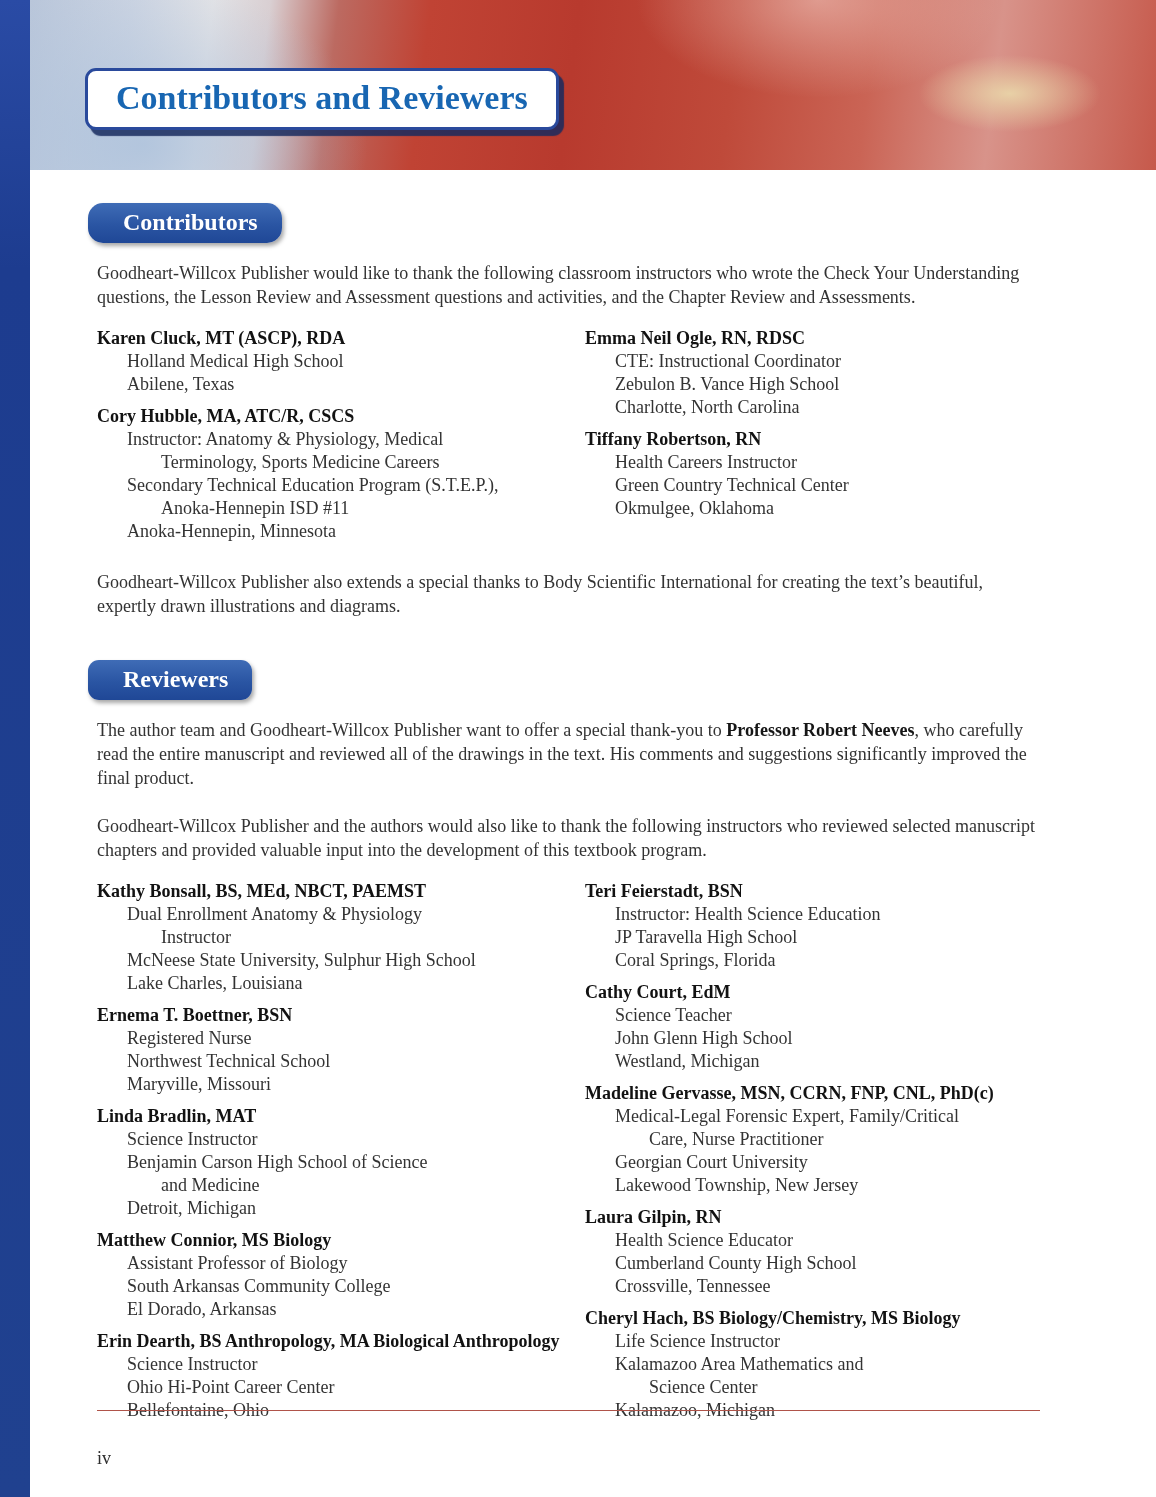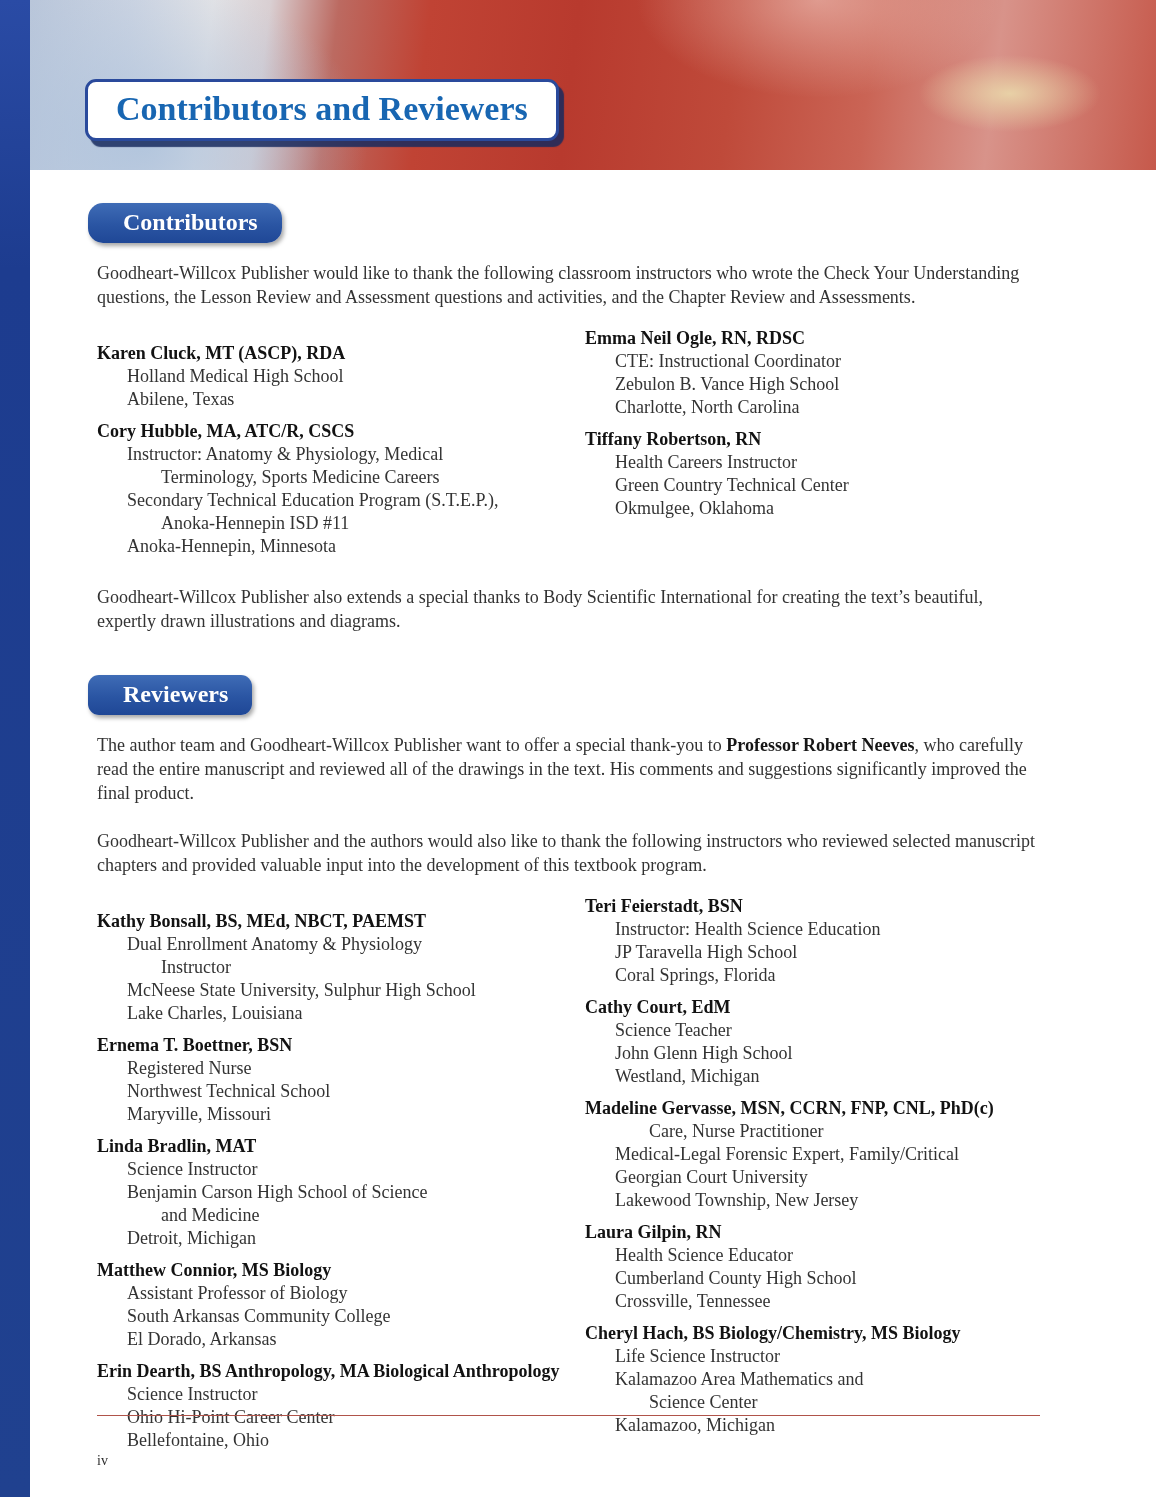--- a/index.html
+++ b/index.html
@@ -28,21 +28,21 @@
     height: 170px;
     background:
       radial-gradient(ellipse 130px 55px at 87% 55%, rgba(233,212,168,0.95), rgba(233,212,168,0) 70%),
       radial-gradient(ellipse 260px 140px at 70% 0%, rgba(255,235,228,0.45), rgba(255,255,255,0) 70%),
       radial-gradient(ellipse 300px 220px at 10% 85%, rgba(173,194,220,0.85), rgba(173,194,220,0) 75%),
       linear-gradient(97deg, #b9c6da 0%, #ccd4e2 9%, #e3e3e6 16%, #d9cfd2 21%, #bc6a61 27%, #c04334 35%, #b83a2e 48%, #bf4a3a 62%, #ca6455 74%, #d8938a 85%, #c6594b 100%);
   }
 
   .title-box {
     position: absolute;
-    left: 55px; top: 79px;
+    left: 55px; top: 68px;
     background: #ffffff;
     border: 3px solid #2a4a9c;
     border-radius: 11px;
     padding: 8px 28px 11px 28px;
     box-shadow: 5px 6px 1px rgba(24, 42, 94, 0.85);
   }
   .title-box h1 {
     margin: 0;
     font-size: 34px;
     line-height: 1.1;
@@ -72,21 +72,21 @@
 
   .para {
     font-size: 18px;
     line-height: 24px;
     margin: 18px 0 14px 0;
     color: #333333;
   }
   .para b { color: #161616; }
 
   .cols { display: flex; margin-top: 18px; }
-  .col-left { width: 488px; flex: none; margin-top: 15px; }
+  .col-left { width: 488px; flex: none; }
   .col-right { flex: 1; }
 
   .entry {
     font-size: 18px;
     line-height: 23px;
     margin-bottom: 9px;
   }
   .entry-name {
     font-weight: bold;
     color: #121212;
@@ -101,21 +101,21 @@
     position: absolute;
     left: 97px; right: 116px;
     bottom: 28px;
   }
   .footer-rule {
     border: none;
     border-top: 1px solid #b0544a;
     margin: 0 0 10px 0;
   }
   .page-number {
-    font-size: 14px;
+    font-size: 18px;
     color: #2e2e2e;
     margin-top: 37px;
   }
 </style>
 </head>
 <body>
 
 <div class="side-bar"></div>
 
 <div class="banner">
@@ -228,22 +228,22 @@
 
       <div class="entry">
         <div class="entry-name">Cathy Court, EdM</div>
         <div class="line ind1">Science Teacher</div>
         <div class="line ind1">John Glenn High School</div>
         <div class="line ind1">Westland, Michigan</div>
       </div>
 
       <div class="entry">
         <div class="entry-name">Madeline Gervasse, MSN, CCRN, FNP, CNL, PhD(c)</div>
+        <div class="line ind1">Medical-Legal Forensic Expert, Family/Critical</div>
         <div class="line ind2">Care, Nurse Practitioner</div>
-        <div class="line ind1">Medical-Legal Forensic Expert, Family/Critical</div>
         <div class="line ind1">Georgian Court University</div>
         <div class="line ind1">Lakewood Township, New Jersey</div>
       </div>
 
       <div class="entry">
         <div class="entry-name">Laura Gilpin, RN</div>
         <div class="line ind1">Health Science Educator</div>
         <div class="line ind1">Cumberland County High School</div>
         <div class="line ind1">Crossville, Tennessee</div>
       </div>

